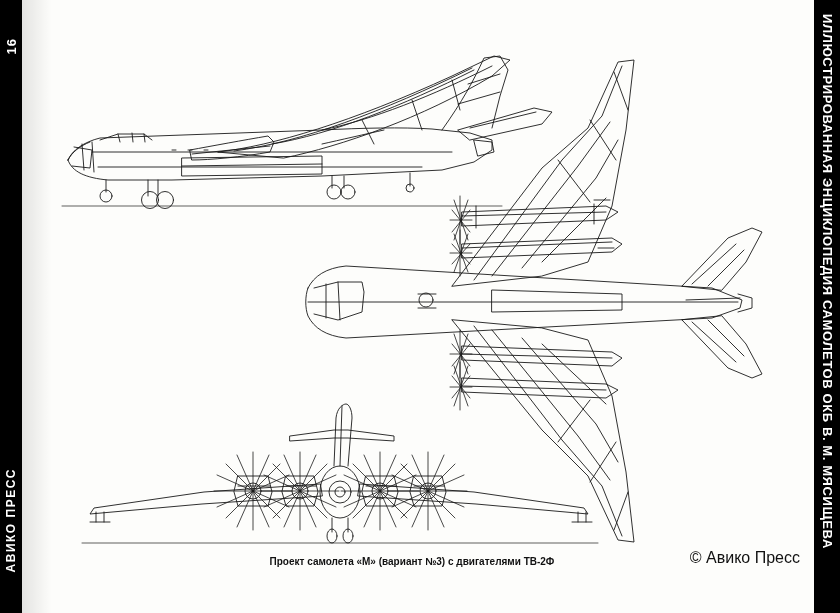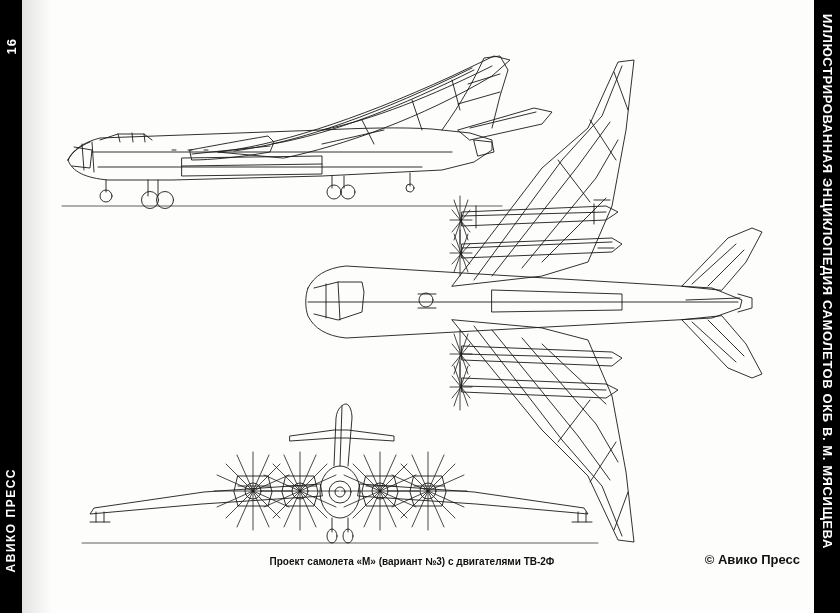--- a/index.html
+++ b/index.html
@@ -43,21 +43,21 @@
   }
   svg.plan{position:absolute;left:0;top:0;width:792px;height:613px;}
 
   
   .caption{
     position:absolute;left:200px;bottom:46px;width:380px;text-align:center;
     font-size:10px;font-weight:bold;color:#111;
   }
   .copyright{
     position:absolute;right:14px;bottom:46px;
-    font-size:13px;font-weight:bold;color:#111;
+    font-size:16px;font-weight:normal;color:#111;
   }
 
   
   .edge-shadow{
     position:absolute;left:22px;top:0;width:30px;height:613px;
     background:linear-gradient(to right, rgba(0,0,0,0.10), rgba(0,0,0,0));
     pointer-events:none;
   }
 </style>
 </head>

